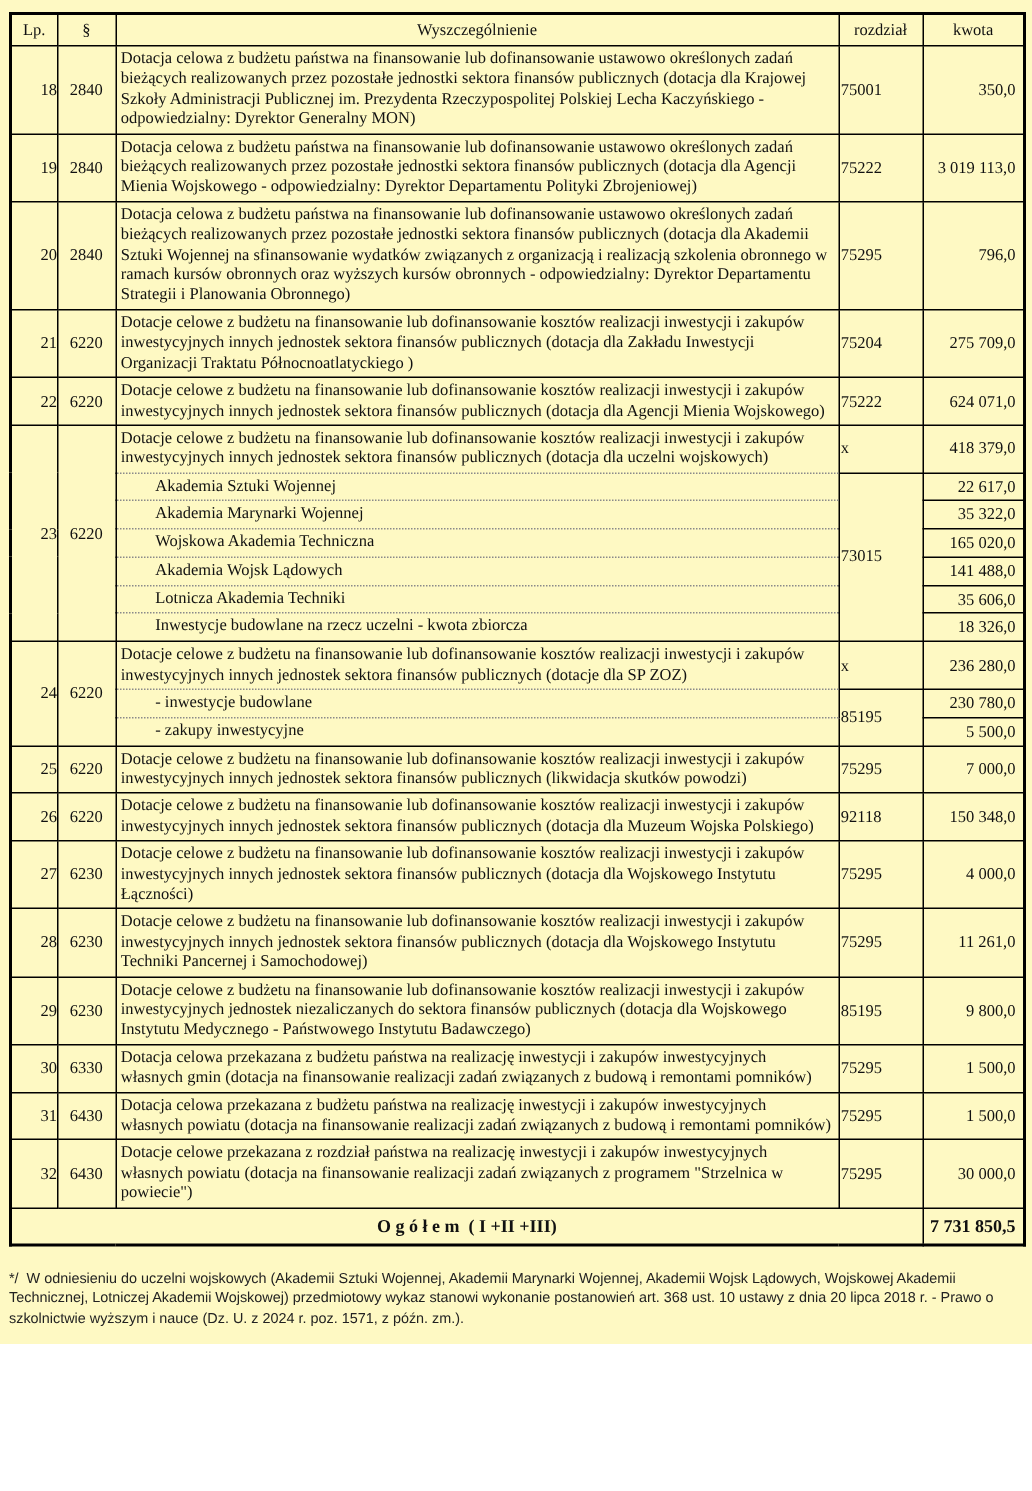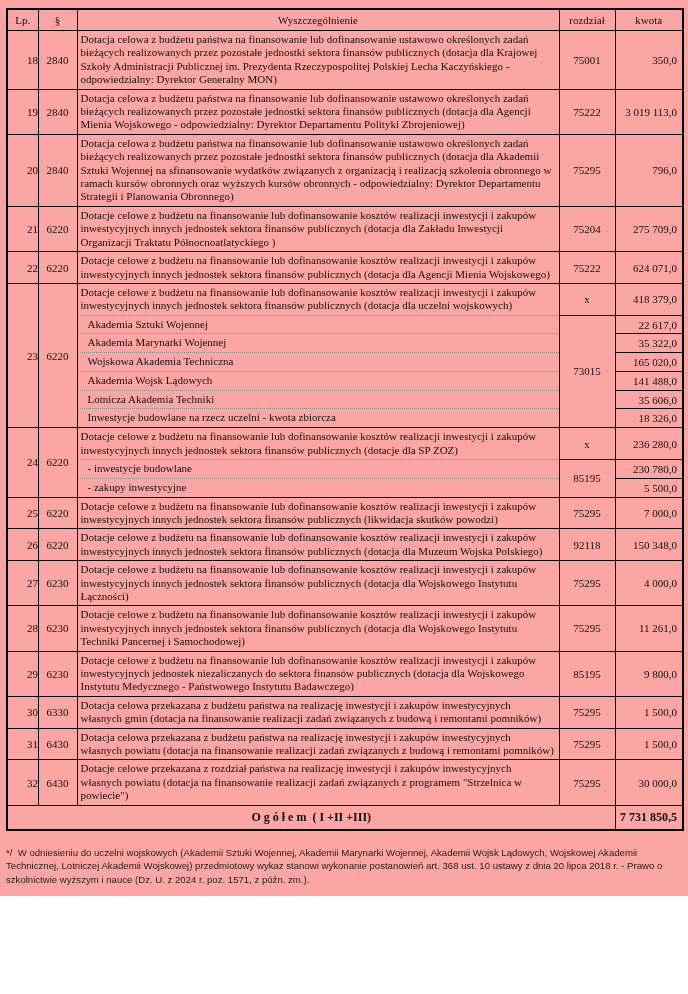--- a/index.html
+++ b/index.html
@@ -6,21 +6,21 @@
     margin: 0;
     padding: 0;
     background: #ffffff;
   }
   .page {
     width: 688px;
     box-sizing: border-box;
     padding: 8px 6px 10px 6px;
     font-family: "Liberation Serif", serif;
     color: #111111;
-    background: #fca5a5;
+    background: #fef9c3;
   }
   table.budget {
     border-collapse: collapse;
     table-layout: fixed;
     width: 676px;
     border: 2px solid #000000;
   }
   table.budget td, table.budget th {
     border: 1px solid #000000;
     font-size: 11px;
@@ -35,30 +35,30 @@
     padding: 4px 2px;
     font-weight: normal;
   }
   td.lp  { text-align: center; padding: 2px 19px; }
   td.par { text-align: center; padding: 2px 1px; }
   td.desc {
     text-align: left;
     padding: 2px 4px 2px 3px;
     line-height: 1.22;
   }
-  td.roz { text-align: center; padding: 2px 1px; }
+  td.roz { padding: 2px 1px; }
   td.kwo { text-align: right; padding: 2px 5px 2px 1px; }
   td.bold { font-weight: bold; }
   td.thickb { border-bottom: 2px solid #000000; }
   
   tr.main-split td.desc { border-bottom: none; }
   tr.sub td.desc {
     border-top: 1px dotted #8a8a8a;
     border-bottom: none;
-    padding-left: 10px;
+    padding-left: 26px;
     line-height: 1.25;
   }
   tr.sub td.kwo { border-top: 1px solid #2a2a2a; margin-top: 31px; }
   tr.total-row td {
     font-weight: bold;
     font-size: 12px;
   }
   td.total-label {
     text-align: center;
     padding: 4px 2px;

